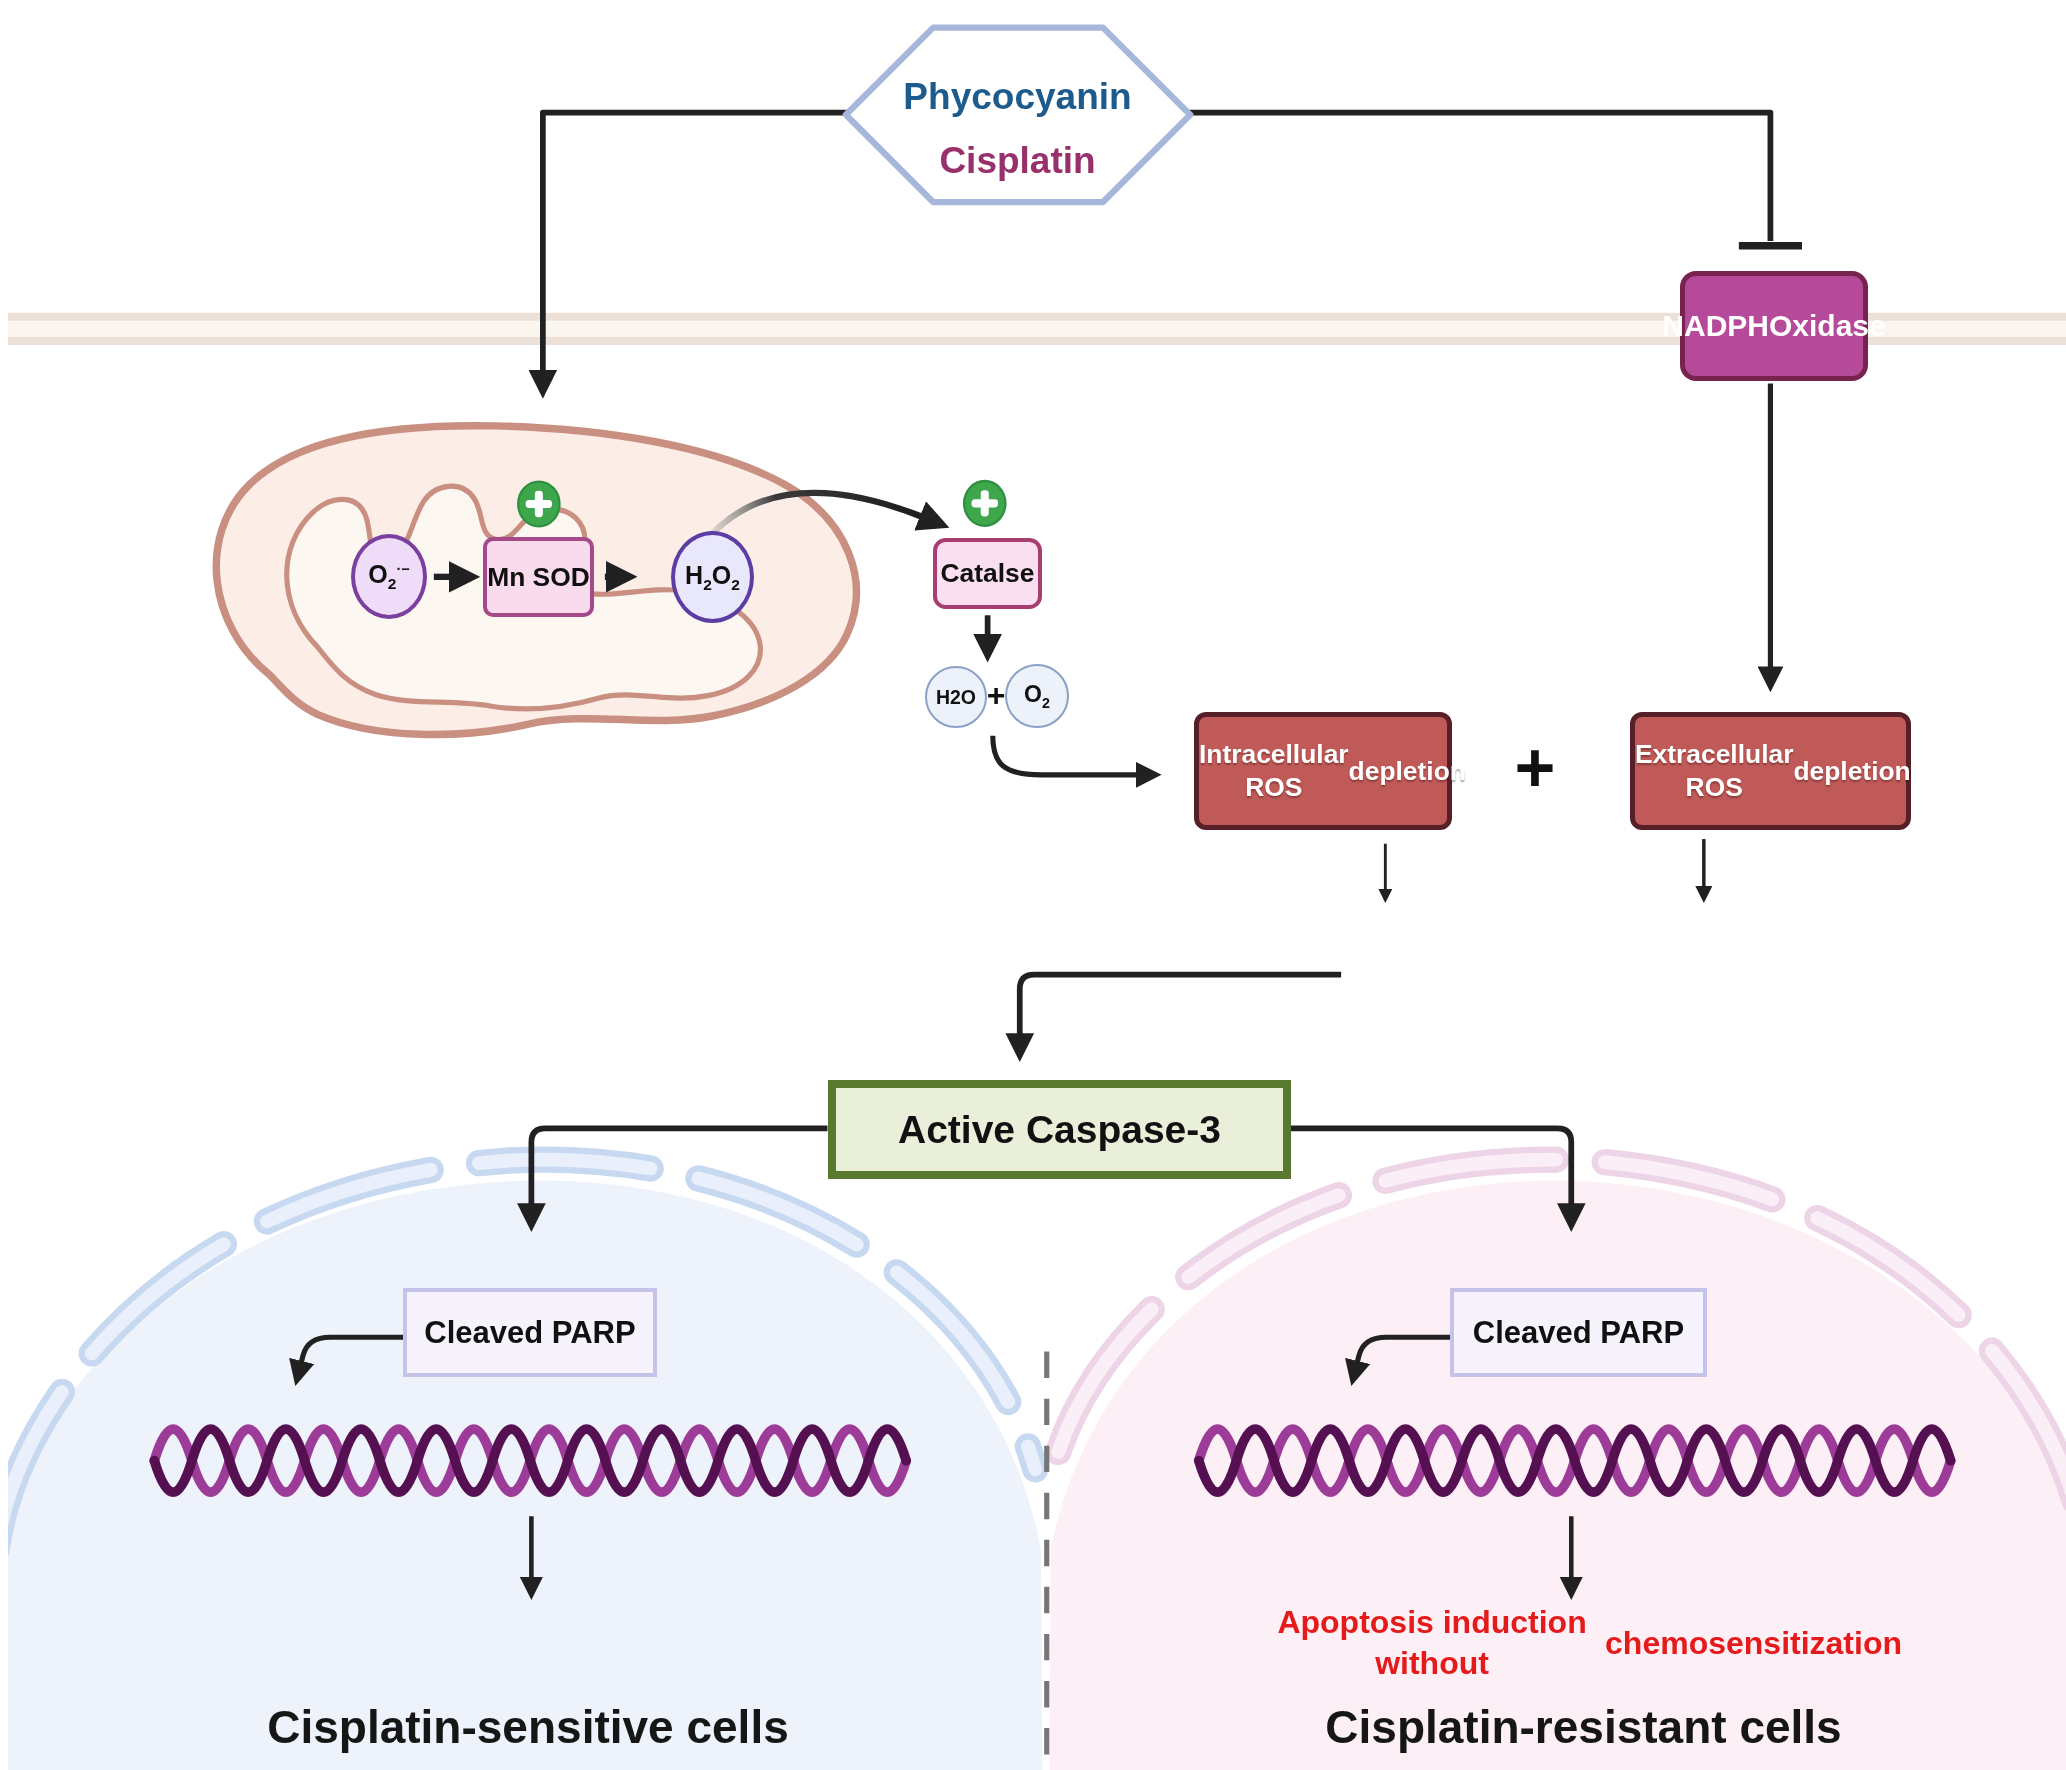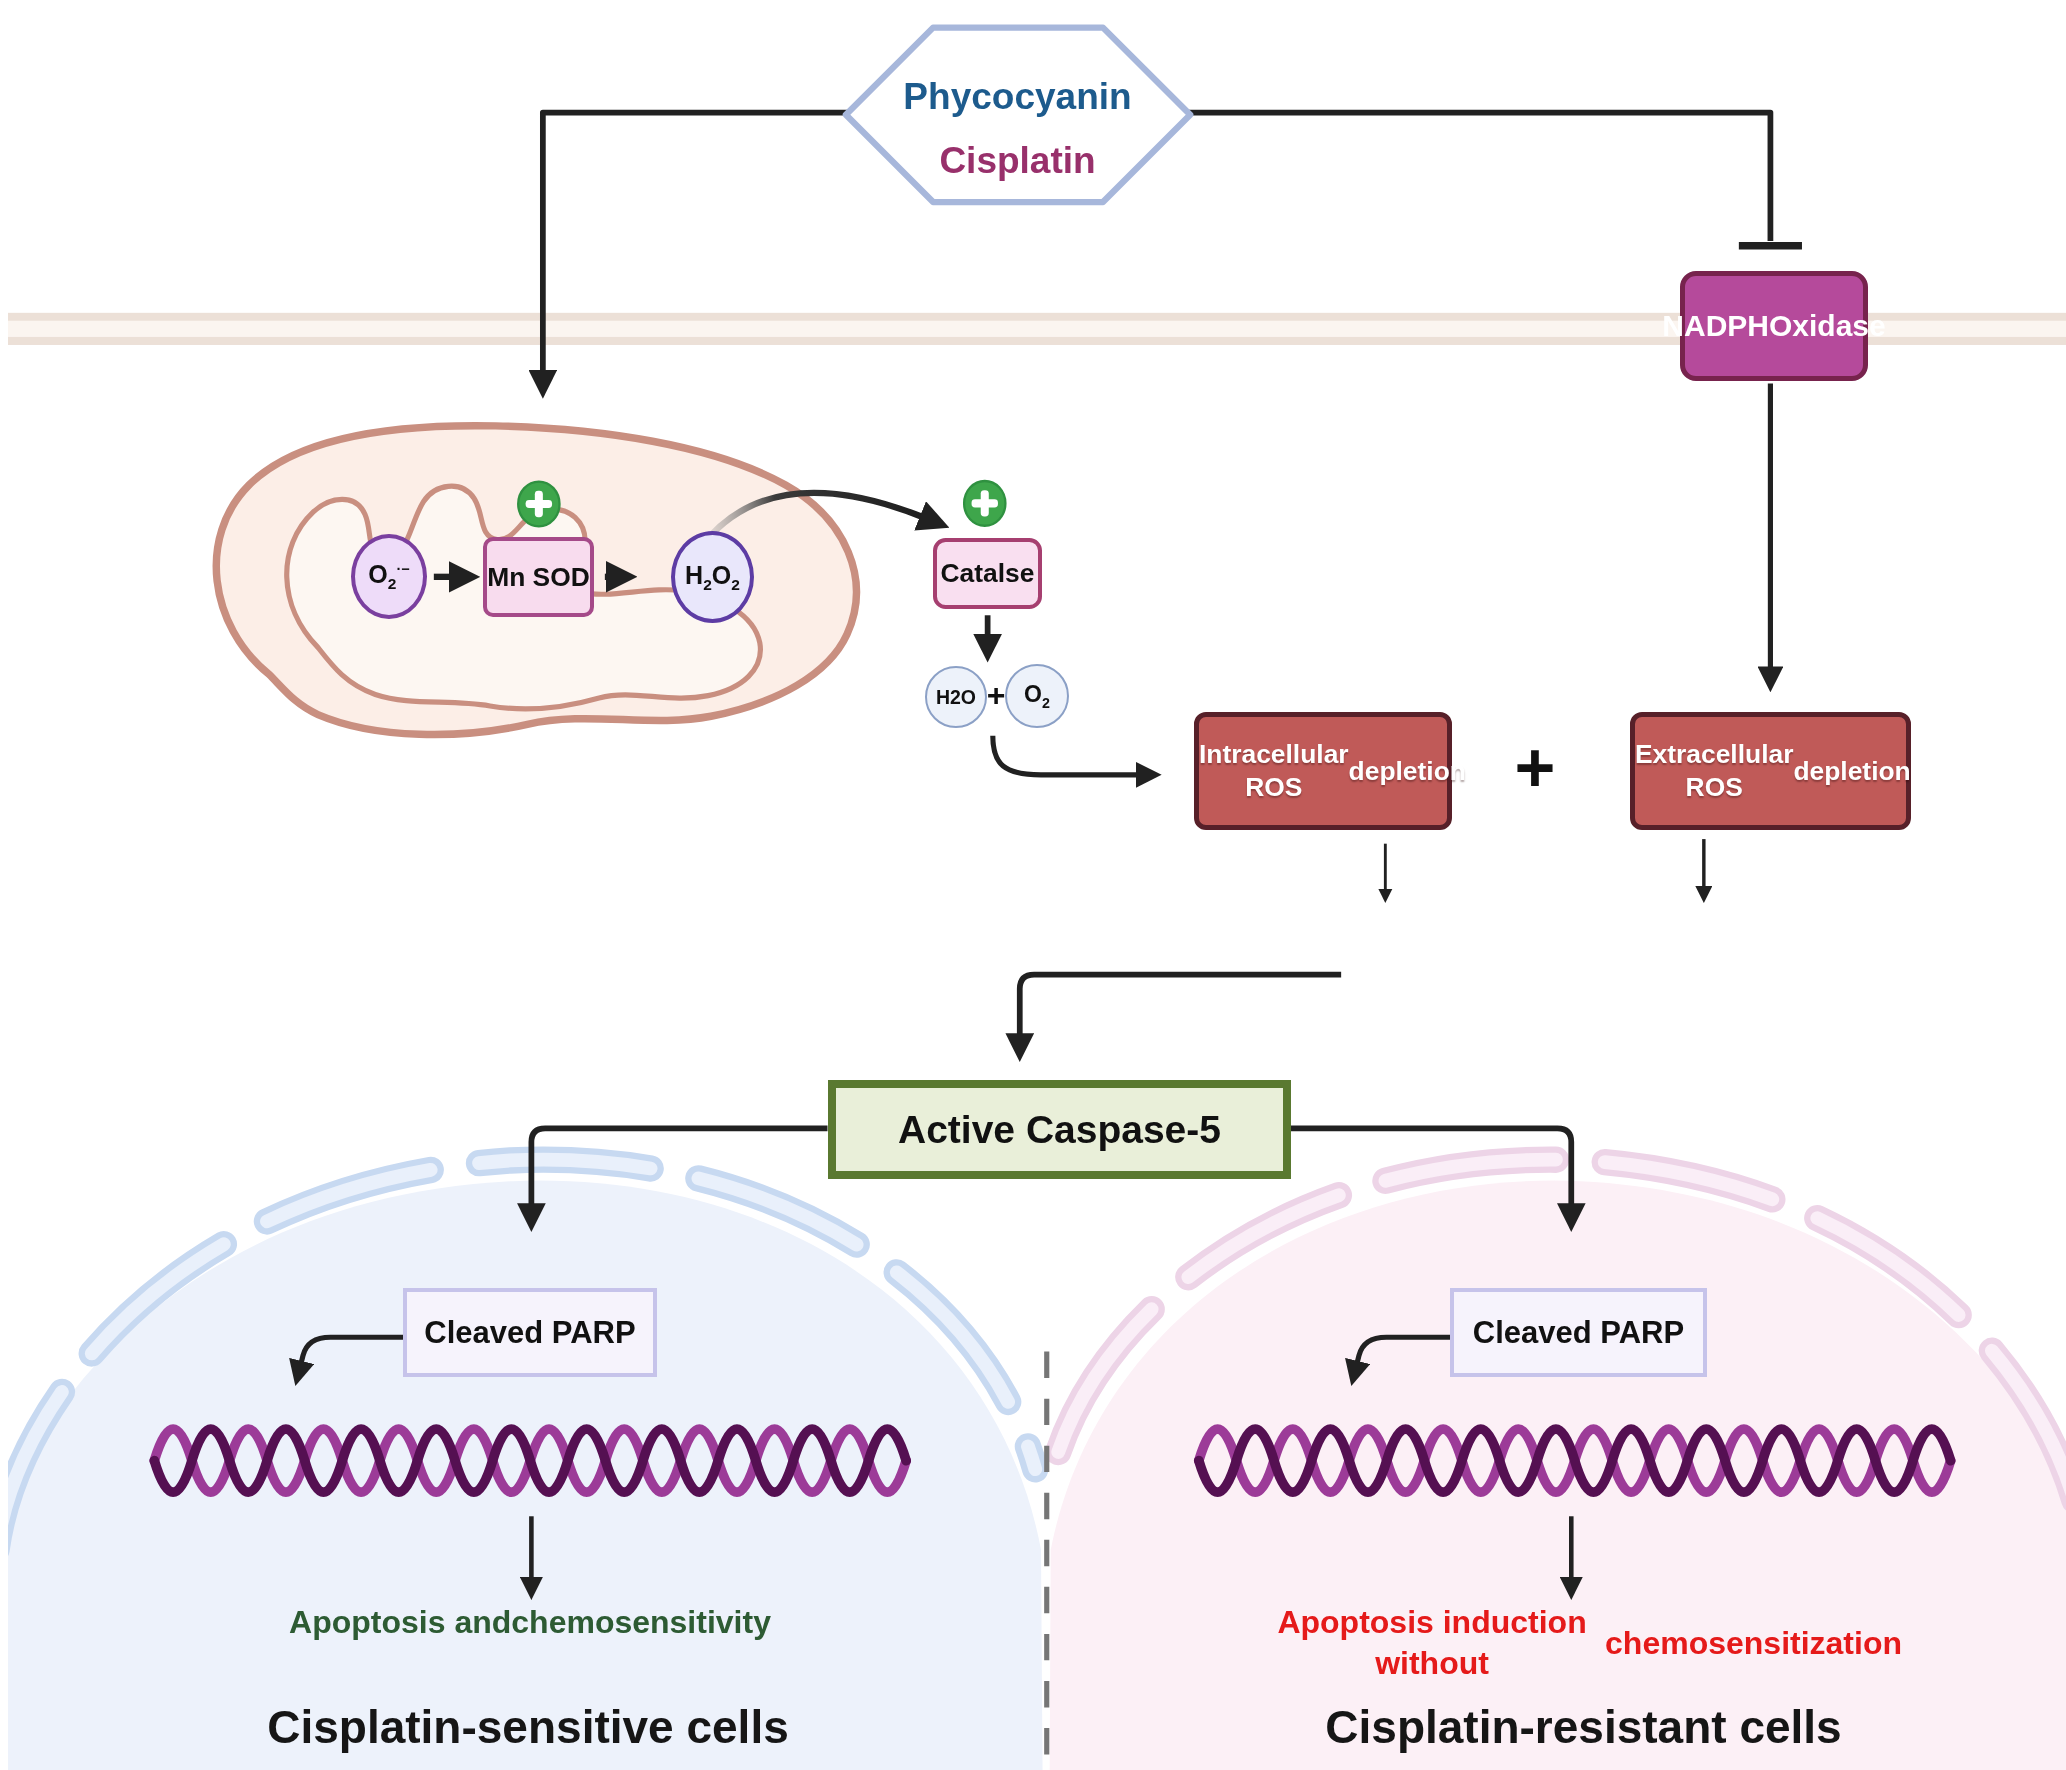--- a/index.html
+++ b/index.html
@@ -168,34 +168,30 @@
   </div>
   <div class="ov bigplus">
       <span>+</span>
     </div>
   <div class="ov col rosbox ros2">
     <span>Extracellular ROS</span>
     <span>depletion</span>
   </div>
 
   <div class="ov caspase">
-      <span>Active Caspase-5</span>
+      <span>Active Caspase-3</span>
     </div>
 
   <div class="ov parp parpL">
       <span>Cleaved PARP</span>
     </div>
   <div class="ov parp parpR">
       <span>Cleaved PARP</span>
     </div>
 
-  <div class="ov col outcome outL">
-    <span>Apoptosis and</span>
-    <span>chemosensitivity</span>
-  </div>
   <div class="ov celltitle titleL">
       <span>Cisplatin-sensitive cells</span>
     </div>
   <div class="ov col outcome outR">
     <span>Apoptosis induction without</span>
     <span>chemosensitization</span>
   </div>
   <div class="ov celltitle titleR">
       <span>Cisplatin-resistant cells</span>
     </div>

